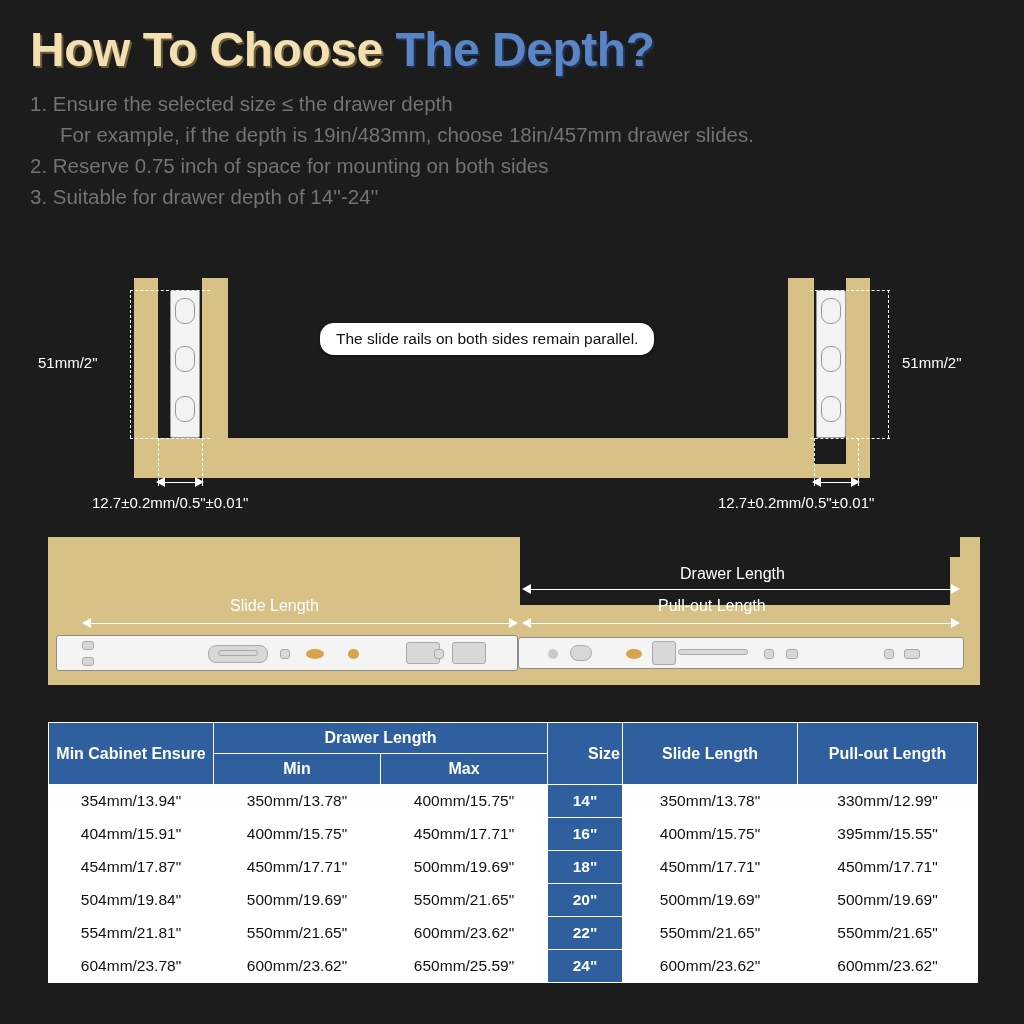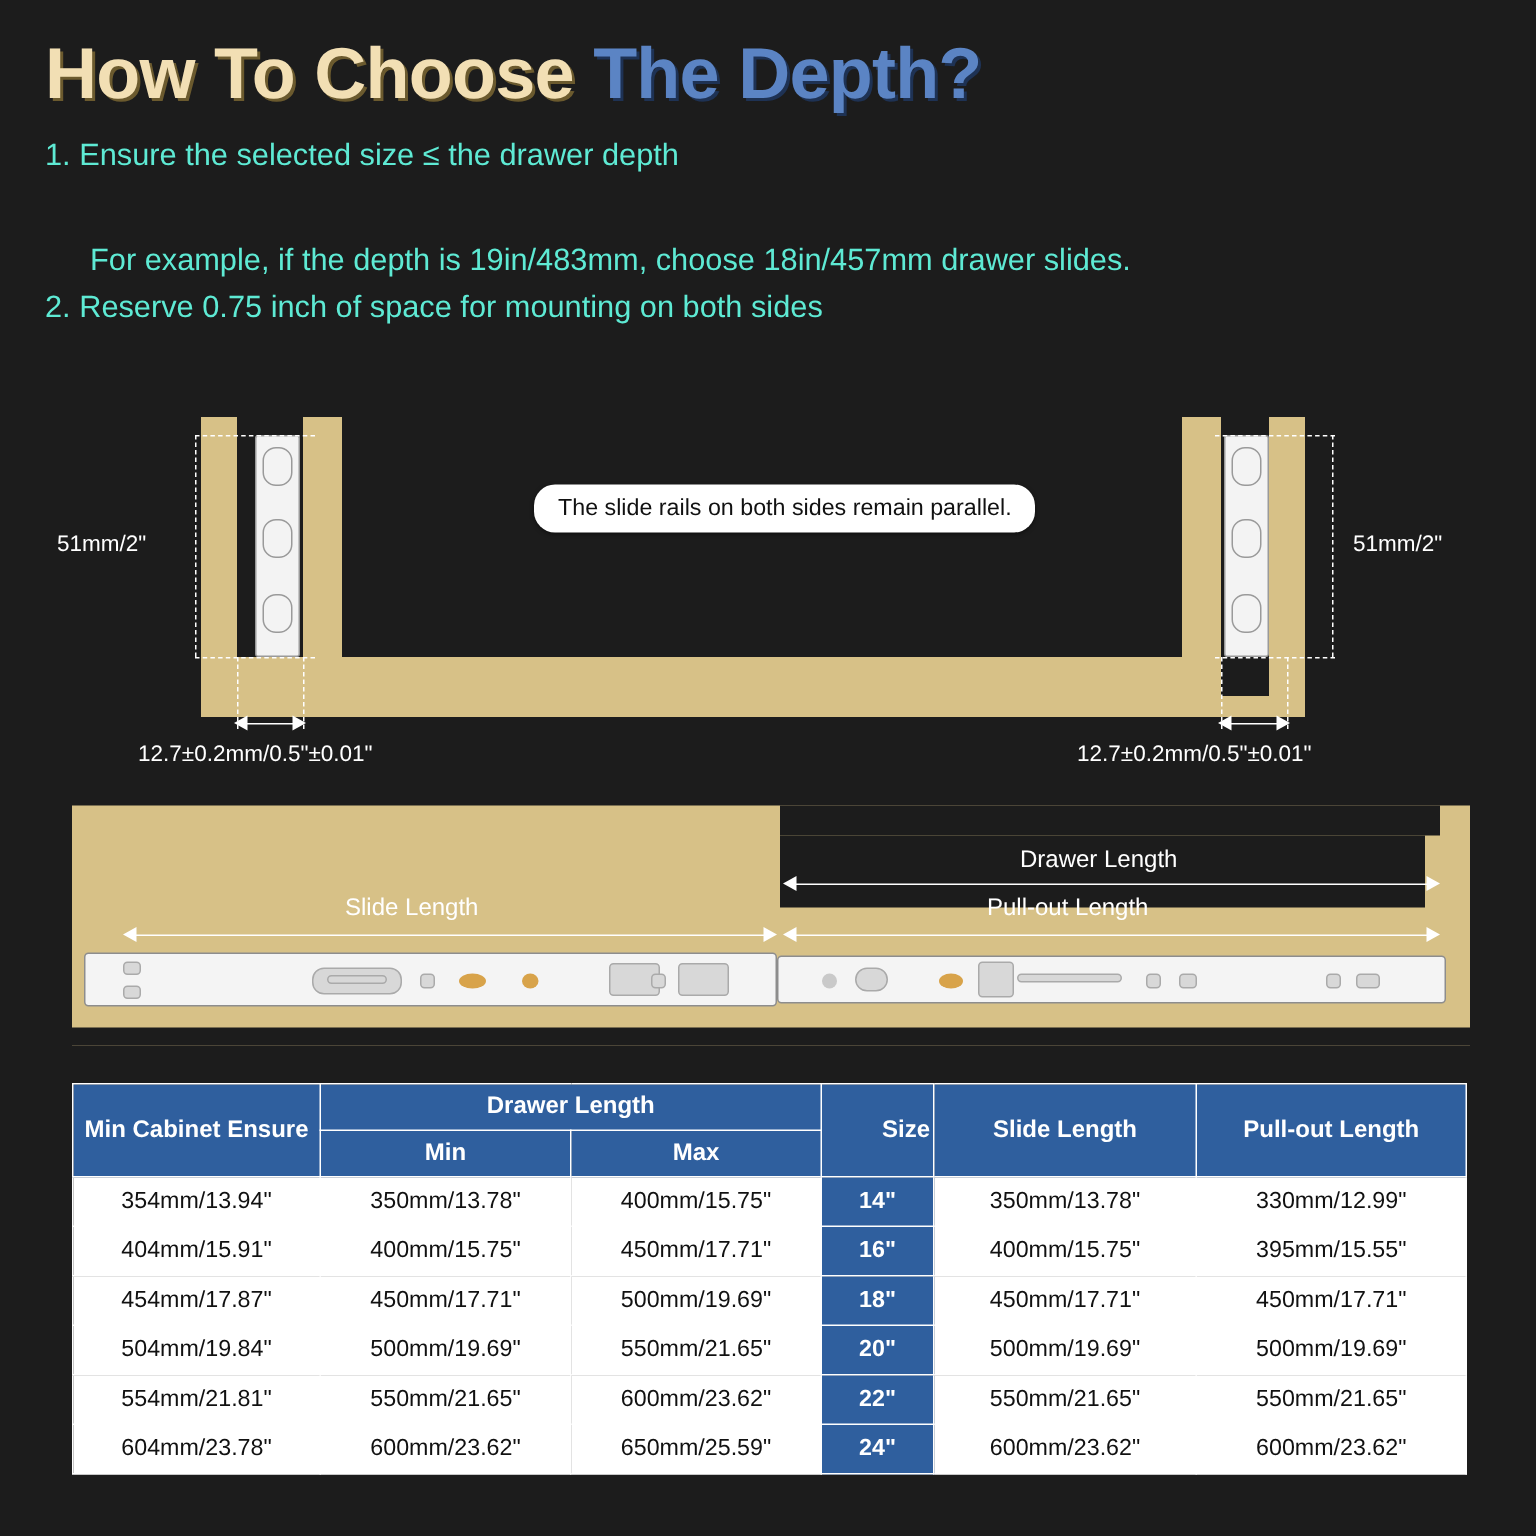--- a/index.html
+++ b/index.html
@@ -25,24 +25,24 @@
   .title .seg-a { color:#f2dfb4; text-shadow: 2px 2px 0 #6b5a2e; }
   .title .seg-b { color:#5b84c4; text-shadow: 2px 2px 0 #1e3254; }
 
   
   .instructions {
     position:absolute;
     left:30px; top:88px;
     width:960px;
     font-size:20.5px;
     line-height:31px;
-    color:#5eead4;
+    color:#737373;
   }
   .instructions .line { white-space:nowrap; }
-  .instructions .indent { padding-left:30px;margin-top:39px; }
+  .instructions .indent { padding-left:30px; }
 
   
   .diagram1 {
     position:absolute;
     left:30px; top:268px;
     width:964px; height:250px;
   }
   .wood { background:#d7c187; position:absolute; }
   .dash-v { position:absolute; border-left:1px dashed #ffffff; }
   .dash-h { position:absolute; border-top:1px dashed #ffffff; }
@@ -133,20 +133,21 @@
 <body>
 
 <div class="title">
   <span class="seg-a">How To Choose </span><span class="seg-b">The Depth?</span>
 </div>
 
 <div class="instructions">
   <div class="line">1. Ensure the selected size ≤ the drawer depth</div>
   <div class="line indent">For example, if the depth is 19in/483mm, choose 18in/457mm drawer slides.</div>
   <div class="line">2. Reserve 0.75 inch of space for mounting on both sides</div>
+  <div class="line">3. Suitable for drawer depth of 14''-24''</div>
 </div>
 
 <div class="diagram1">
 
   <div class="wood" style="left:104px; top:10px; width:24px; height:200px;"></div>
   <div class="wood" style="left:172px; top:10px; width:26px; height:160px;"></div>
   <div class="wood" style="left:104px; top:170px; width:680px; height:26px;"></div>
   <div class="wood" style="left:104px; top:196px; width:736px; height:14px;"></div>
   <div class="wood" style="left:758px; top:10px; width:26px; height:160px;"></div>
   <div class="wood" style="left:816px; top:10px; width:24px; height:200px;"></div>
@@ -178,21 +179,21 @@
   <div class="arrowhead" style="left:165px; top:209px; border-top:5px solid transparent; border-bottom:5px solid transparent; border-left:9px solid #fff;"></div>
   <div class="dimlabel" style="left:62px; top:226px;">12.7±0.2mm/0.5"±0.01"</div>
 
   <div class="dash-v" style="left:784px; top:170px; height:48px;"></div>
   <div class="dash-v" style="left:828px; top:170px; height:48px;"></div>
   <div class="solid-h" style="left:784px; top:214px; width:44px;"></div>
   <div class="arrowhead" style="left:782px; top:209px; border-top:5px solid transparent; border-bottom:5px solid transparent; border-right:9px solid #fff;"></div>
   <div class="arrowhead" style="left:821px; top:209px; border-top:5px solid transparent; border-bottom:5px solid transparent; border-left:9px solid #fff;"></div>
   <div class="dimlabel" style="left:688px; top:226px;">12.7±0.2mm/0.5"±0.01"</div>
 
-  <div class="callout" style="left:290px; top:55px;margin-left:36px;">The slide rails on both sides remain parallel.</div>
+  <div class="callout" style="left:290px; top:55px;">The slide rails on both sides remain parallel.</div>
 </div>
 
 <div class="diagram2">
 
   <div class="d2-inner-dark" style="left:472px; top:0px; width:440px; height:20px;"></div>
   <div class="d2-inner-dark" style="left:472px; top:20px; width:430px; height:48px;"></div>
   <div class="d2-inner-dark" style="left:0px; top:148px; width:932px; height:12px;"></div>
   <div class="d2-inner-dark" style="left:912px; top:20px; width:20px; height:0px;"></div>
 
   <div class="d2-label" style="left:632px; top:28px;">Drawer Length</div>

